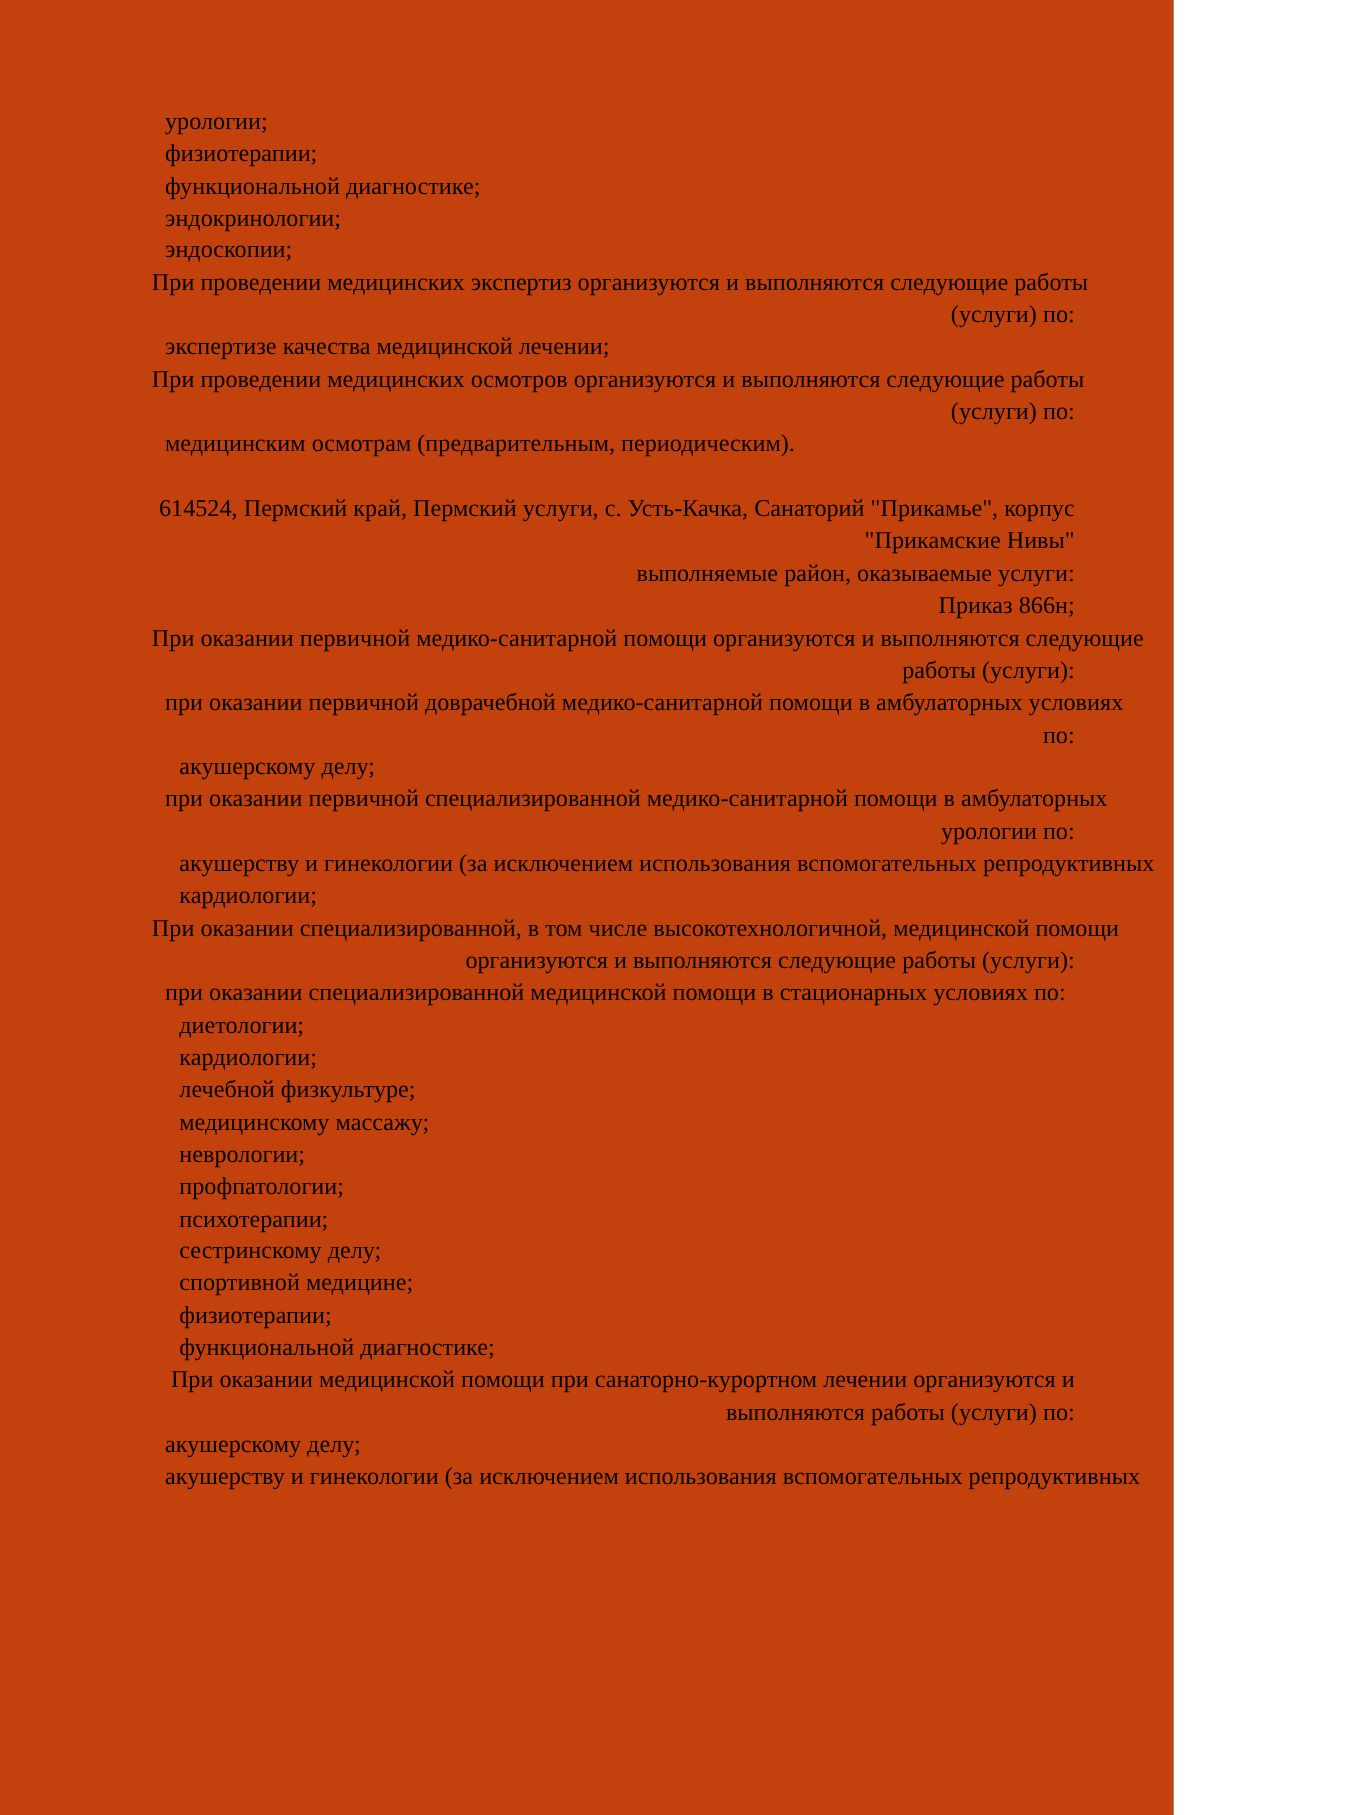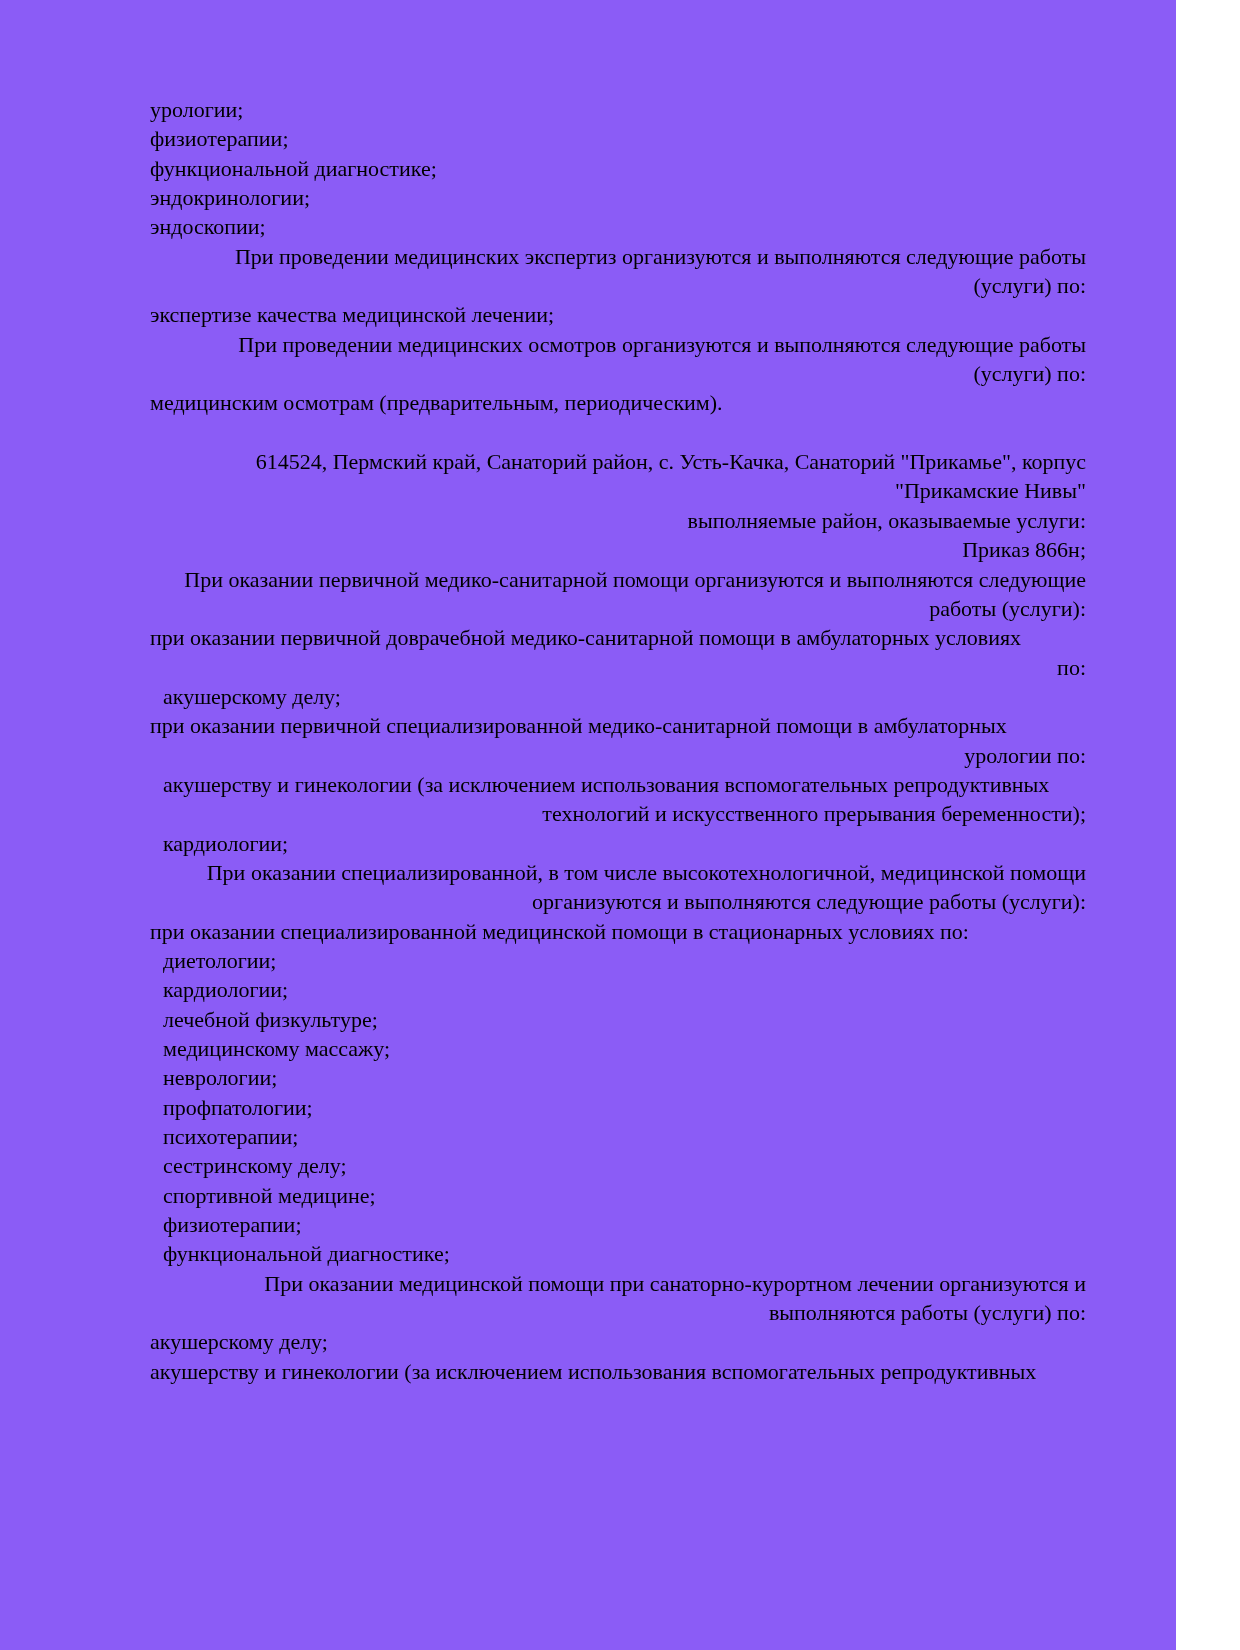--- a/index.html
+++ b/index.html
@@ -2,23 +2,23 @@
 <html><head>
 <meta charset="utf-8">
 <style>
   html, body {
     margin: 0;
     padding: 0;
     background: #ffffff;
   }
   .page {
     position: relative;
-    width: 1176px;
+    width: 1067px;
     height: 1650px;
-    background: #8b5cf6;
+    background: #c2410c;
     overflow: hidden;
   }
   .content {
     position: absolute;
     top: 95px;
     left: 138px;
     right: 90px;
     font-family: "Liberation Serif", "DejaVu Serif", serif;
     font-size: 22px;
     line-height: 29.35px;
@@ -42,33 +42,32 @@
       <div class="line i1">функциональной диагностике;</div>
       <div class="line i1">эндокринологии;</div>
       <div class="line i1">эндоскопии;</div>
       <div class="line i0">При проведении медицинских экспертиз организуются и выполняются следующие работы</div>
       <div class="line i0">(услуги) по:</div>
       <div class="line i1">экспертизе качества медицинской лечении;</div>
       <div class="line i0">При проведении медицинских осмотров организуются и выполняются следующие работы</div>
       <div class="line i0">(услуги) по:</div>
       <div class="line i1">медицинским осмотрам (предварительным, периодическим).</div>
       <div class="line i0"></div>
-      <div class="line i0">614524, Пермский край, Санаторий район, с. Усть-Качка, Санаторий "Прикамье", корпус</div>
+      <div class="line i0">614524, Пермский край, Пермский услуги, с. Усть-Качка, Санаторий "Прикамье", корпус</div>
       <div class="line i0">"Прикамские Нивы"</div>
       <div class="line i0">выполняемые район, оказываемые услуги:</div>
       <div class="line i0">Приказ 866н;</div>
       <div class="line i0">При оказании первичной медико-санитарной помощи организуются и выполняются следующие</div>
       <div class="line i0">работы (услуги):</div>
       <div class="line i1">при оказании первичной доврачебной медико-санитарной помощи в амбулаторных условиях</div>
       <div class="line i0">по:</div>
       <div class="line i2">акушерскому делу;</div>
       <div class="line i1">при оказании первичной специализированной медико-санитарной помощи в амбулаторных</div>
       <div class="line i0">урологии по:</div>
       <div class="line i2">акушерству и гинекологии (за исключением использования вспомогательных репродуктивных</div>
-      <div class="line i0">технологий и искусственного прерывания беременности);</div>
       <div class="line i2">кардиологии;</div>
       <div class="line i0">При оказании специализированной, в том числе высокотехнологичной, медицинской помощи</div>
       <div class="line i0">организуются и выполняются следующие работы (услуги):</div>
       <div class="line i1">при оказании специализированной медицинской помощи в стационарных условиях по:</div>
       <div class="line i2">диетологии;</div>
       <div class="line i2">кардиологии;</div>
       <div class="line i2">лечебной физкультуре;</div>
       <div class="line i2">медицинскому массажу;</div>
       <div class="line i2">неврологии;</div>
       <div class="line i2">профпатологии;</div>

